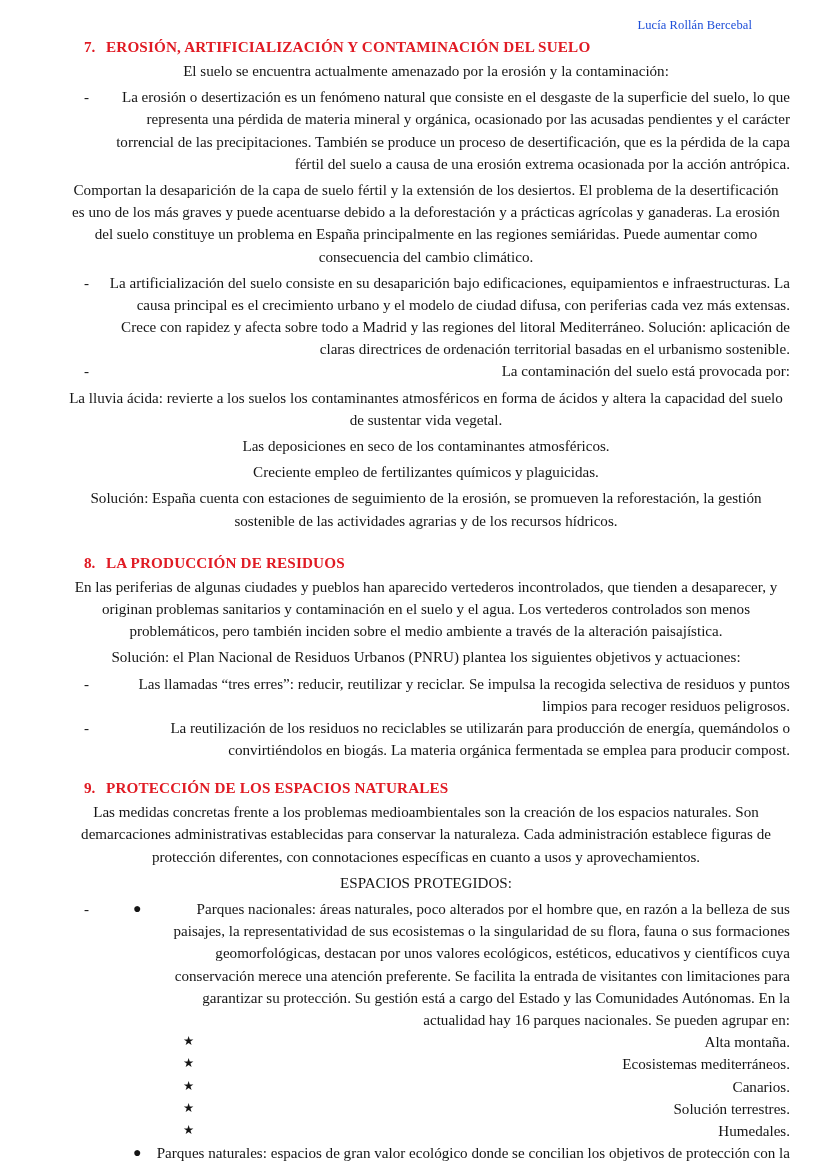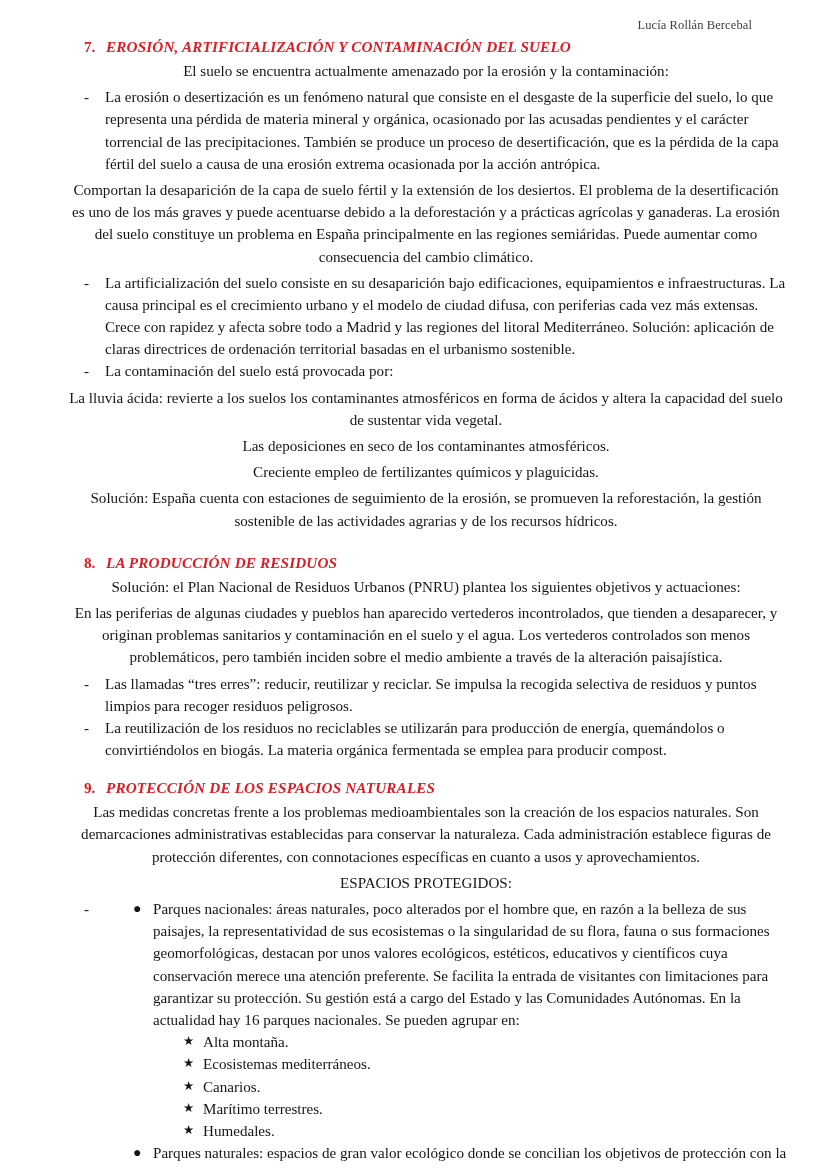--- a/index.html
+++ b/index.html
@@ -22,21 +22,21 @@
     height: 1169px;
     box-sizing: border-box;
     padding: 18px 38px 0 62px;
   }
 
   
   .doc-header {
     text-align: right;
     font-size: 12.5px;
     line-height: 1.2;
-    color: #404040;
+    color: #1d4ed8;
     padding-right: 38px;
     margin: 0 0 4px 0;
     letter-spacing: .1px;
   }
 
   
   .section-heading {
     display: flex;
     align-items: baseline;
     color: #e01b24;
@@ -46,21 +46,20 @@
     margin: 0 0 2px 0;
     padding-left: 22px;
   }
   .section-heading .num {
     width: 22px;
     flex: 0 0 22px;
     font-weight: bold;
   }
   .section-heading .htext {
     letter-spacing: .15px;
-    font-style: italic;
   }
   .section-gap {
     height: 17px;
   }
 
   
   .para {
     font-size: 15.1px;
     line-height: 1.47;
     margin: 4px;
@@ -114,20 +113,21 @@
   }
   ul.lvl3 > li > .bullet {
     position: absolute;
     left: 30px;
     top: 0;
     font-size: 12.5px;
     line-height: 1.62;
   }
   .li-text {
     display: block;
+    text-align: right;
   }
 </style>
 </head>
 <body>
 
 <div class="page">
 
   <div class="doc-header">Lucía Rollán Bercebal</div>
 
   <div class="section-heading">
@@ -162,22 +162,22 @@
   <p class="para">Creciente empleo de fertilizantes químicos y plaguicidas.</p>
   <p class="para">Solución: España cuenta con estaciones de seguimiento de la erosión, se promueven la reforestación, la gestión sostenible de las actividades agrarias y de los recursos hídricos.</p>
 
   <div class="section-gap"></div>
 
   <div class="section-heading">
     <span class="num">8.</span>
     <span class="htext">LA PRODUCCIÓN DE RESIDUOS</span>
   </div>
 
+  <p class="para">En las periferias de algunas ciudades y pueblos han aparecido vertederos incontrolados, que tienden a desaparecer, y originan problemas sanitarios y contaminación en el suelo y el agua. Los vertederos controlados son menos problemáticos, pero también inciden sobre el medio ambiente a través de la alteración paisajística.</p>
   <p class="para">Solución: el Plan Nacional de Residuos Urbanos (PNRU) plantea los siguientes objetivos y actuaciones:</p>
-  <p class="para">En las periferias de algunas ciudades y pueblos han aparecido vertederos incontrolados, que tienden a desaparecer, y originan problemas sanitarios y contaminación en el suelo y el agua. Los vertederos controlados son menos problemáticos, pero también inciden sobre el medio ambiente a través de la alteración paisajística.</p>
 
   <ul class="lvl lvl1">
     <li>
       <span class="bullet">-</span>
       <span class="li-text">Las llamadas “tres erres”: reducir, reutilizar y reciclar. Se impulsa la recogida selectiva de residuos y puntos limpios para recoger residuos peligrosos.</span>
     </li>
     <li>
       <span class="bullet">-</span>
       <span class="li-text">La reutilización de los residuos no reciclables se utilizarán para producción de energía, quemándolos o convirtiéndolos en biogás. La materia orgánica fermentada se emplea para producir compost.</span>
     </li>
@@ -210,21 +210,21 @@
             <li>
               <span class="bullet">★</span>
               <span class="li-text">Ecosistemas mediterráneos.</span>
             </li>
             <li>
               <span class="bullet">★</span>
               <span class="li-text">Canarios.</span>
             </li>
             <li>
               <span class="bullet">★</span>
-              <span class="li-text">Marítimo terrestres.</span>
+              <span class="li-text">Solución terrestres.</span>
             </li>
             <li>
               <span class="bullet">★</span>
               <span class="li-text">Humedales.</span>
             </li>
           </ul>
         </li>
 
         <li>
           <span class="bullet">●</span>

